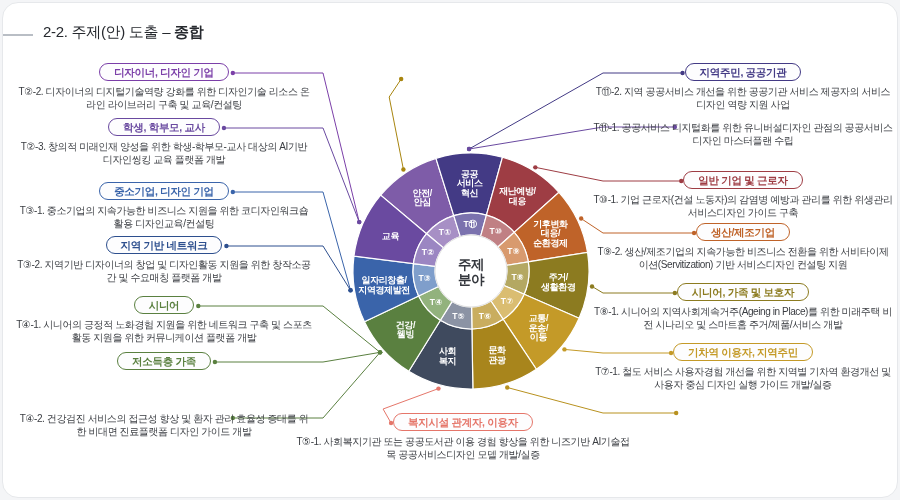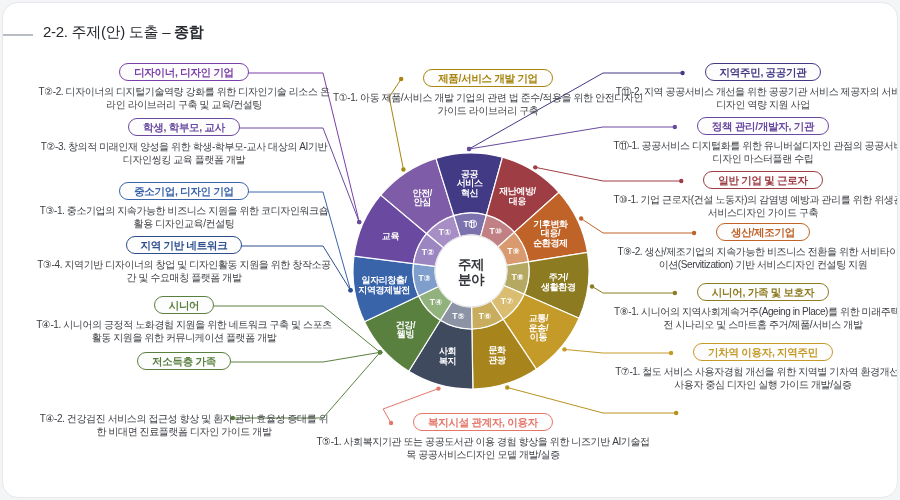--- a/index.html
+++ b/index.html
@@ -3,21 +3,21 @@
 <meta charset="utf-8">
 <style>
   *{margin:0;padding:0;box-sizing:border-box;}
   html,body{width:900px;height:500px;background:#f4f5f7;font-family:"Liberation Sans","DejaVu Sans",sans-serif;}
   .stage{position:absolute;left:2px;top:2px;width:896px;height:496px;background:#ffffff;
          border:1px solid #e6e8eb;border-radius:16px;overflow:hidden;}
   #connectors{position:absolute;left:0;top:0;width:896px;height:496px;z-index:0;}
   .header-rule{position:absolute;left:0;top:31px;width:30px;height:2px;background:#b9bec5;z-index:2;}
   .title{position:absolute;left:40px;top:20px;font-size:15px;color:#26292e;letter-spacing:-0.3px;z-index:2;}
   .title .em{font-weight:bold;}
-  .group{position:absolute;z-index:2;margin-left:20px;}
+  .group{position:absolute;z-index:2;}
   .group.leftcol{left:12px;width:298px;}
   .group.rightcol{left:590px;width:300px;}
   .group.topcol{left:305px;width:320px;}
   .group.bottomcol{left:290px;width:340px;}
   .pill{display:block;width:fit-content;margin:0 auto;padding:1px 14px;border:1.4px solid var(--c,#888);
         border-radius:11px;background:#fdfdfe;color:var(--c,#555);font-size:10.5px;font-weight:bold;
         line-height:14px;letter-spacing:-0.3px;white-space:nowrap;}
   .desc{margin-top:4px;font-size:10px;line-height:1.32;color:#3a3d42;text-align:center;letter-spacing:-0.4px;}
   #wheel{position:absolute;left:343px;top:143px;width:250px;height:250px;z-index:1;}
   .seg-label{font-size:9px;font-weight:bold;fill:#ffffff;text-anchor:middle;letter-spacing:-0.4px;}
@@ -74,58 +74,53 @@
       <polyline points="673.171875,410 600,410 504.2242857900495,384.498073456177" fill="none" stroke="#b8911f" stroke-width="1"></polyline>
       <circle cx="673.171875" cy="410" r="2.2" fill="#b8911f"></circle>
       <circle cx="504.2242857900495" cy="384.498073456177" r="2.2" fill="#b8911f"></circle>
       <polyline points="388.0625,420 380.0625,406 435.49019472981576,385.58874334431295" fill="none" stroke="#e5766a" stroke-width="1"></polyline>
       <circle cx="388.0625" cy="420" r="2.2" fill="#e5766a"></circle>
       <circle cx="435.49019472981576" cy="385.58874334431295" r="2.2" fill="#e5766a"></circle>
     </svg>
   <div class="header-rule"></div>
   <div class="title"><span>2-2. 주제(안) 도출 – </span><span class="em">종합</span></div>
 
-  <div class="group topcol" style="top:66px">
-    <div class="pill" style="--c: #a8850f;">제품/서비스 개발 기업</div>
-    <div class="desc">T①-1. 아동 제품/서비스 개발 기업의 관련 법 준수/적용을 위한 안전디자인 가이드 라이브러리 구축</div>
-  </div>
 
   <div class="group leftcol" style="top:60px">
     <div class="pill" style="--c: #7b3fa8;">디자이너, 디자인 기업</div>
     <div class="desc">T②-2. 디자이너의 디지털기술역량 강화를 위한 디자인기술 리소스 온라인 라이브러리 구축 및 교육/컨설팅</div>
   </div>
   <div class="group leftcol" style="top:115px">
     <div class="pill" style="--c: #6a4aa0;">학생, 학부모, 교사</div>
     <div class="desc">T②-3. 창의적 미래인재 양성을 위한 학생-학부모-교사 대상의 AI기반 디자인씽킹 교육 플랫폼 개발</div>
   </div>
   <div class="group leftcol" style="top:179px">
     <div class="pill" style="--c: #3a64aa;">중소기업, 디자인 기업</div>
     <div class="desc">T③-1. 중소기업의 지속가능한 비즈니스 지원을 위한 코디자인워크숍 활용 디자인교육/컨설팅</div>
   </div>
   <div class="group leftcol" style="top:233px">
     <div class="pill" style="--c: #2d4f8e;">지역 기반 네트워크</div>
-    <div class="desc">T③-4. 지역기반 디자이너의 창업 및 디자인활동 지원을 위한 창작소공간 및 수요매칭 플랫폼 개발</div>
+    <div class="desc">T③-2. 지역기반 디자이너의 창업 및 디자인활동 지원을 위한 창작소공간 및 수요매칭 플랫폼 개발</div>
   </div>
   <div class="group leftcol" style="top:293px">
     <div class="pill" style="--c: #5a8040;">시니어</div>
     <div class="desc">T④-1. 시니어의 긍정적 노화경험 지원을 위한 네트워크 구축 및 스포츠활동 지원을 위한 커뮤니케이션 플랫폼 개발</div>
   </div>
   <div class="group leftcol" style="top:349px">
     <div class="pill" style="--c: #5a8040;">저소득층 가족</div>
   </div>
   <div class="group leftcol" style="top:405px">
     <div class="desc">T④-2. 건강검진 서비스의 접근성 향상 및 환자 관리 효율성 증대를 위한 비대면 진료플랫폼 디자인 가이드 개발</div>
   </div>
 
   <div class="group rightcol" style="top:60px">
     <div class="pill" style="--c: #433a85;">지역주민, 공공기관</div>
     <div class="desc">T⑪-2. 지역 공공서비스 개선을 위한 공공기관 서비스 제공자의 서비스디자인 역량 지원 사업</div>
   </div>
   <div class="group rightcol" style="top:114px">
-    <div class="pill" style="--c: #6a4aa0;">정책 관리/개발자, 기관</div>
     <div class="desc">T⑪-1. 공공서비스 디지털화를 위한 유니버설디자인 관점의 공공서비스디자인 마스터플랜 수립</div>
   </div>
   <div class="group rightcol" style="top:168px">
     <div class="pill" style="--c: #9e3d44;">일반 기업 및 근로자</div>
     <div class="desc">T⑩-1. 기업 근로자(건설 노동자)의 감염병 예방과 관리를 위한 위생관리 서비스디자인 가이드 구축</div>
   </div>
   <div class="group rightcol" style="top:220px">
     <div class="pill" style="--c: #bf6329;">생산/제조기업</div>
     <div class="desc">T⑨-2. 생산/제조기업의 지속가능한 비즈니스 전환을 위한 서비타이제이션(Servitization) 기반 서비스디자인 컨설팅 지원</div>
   </div>

